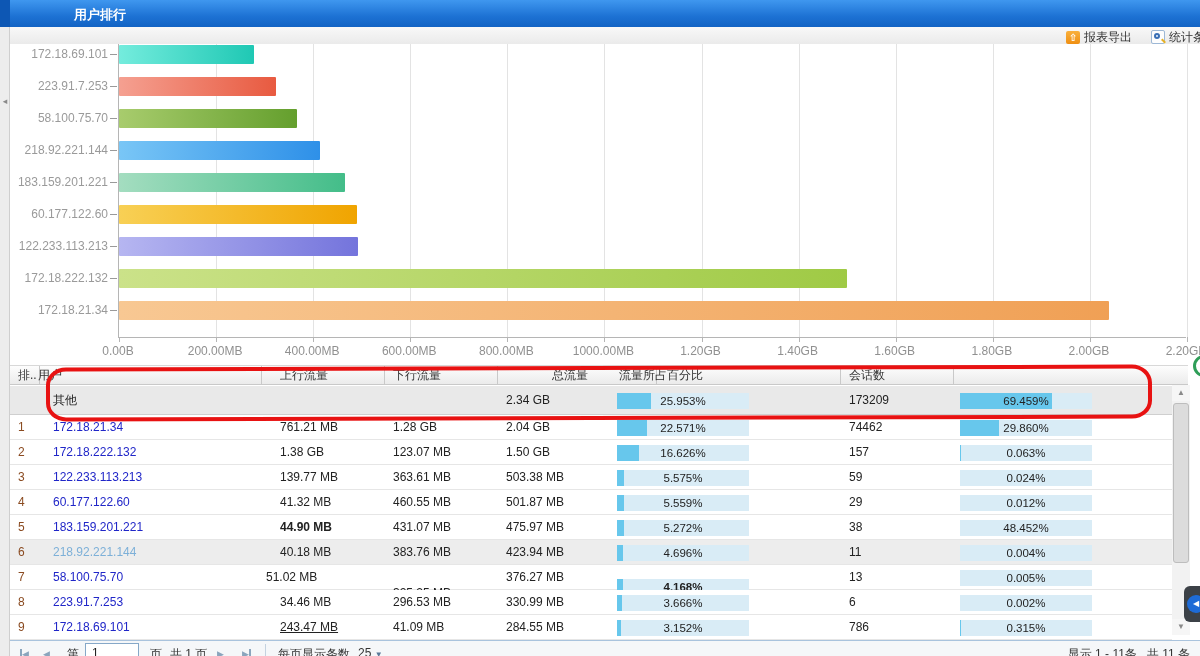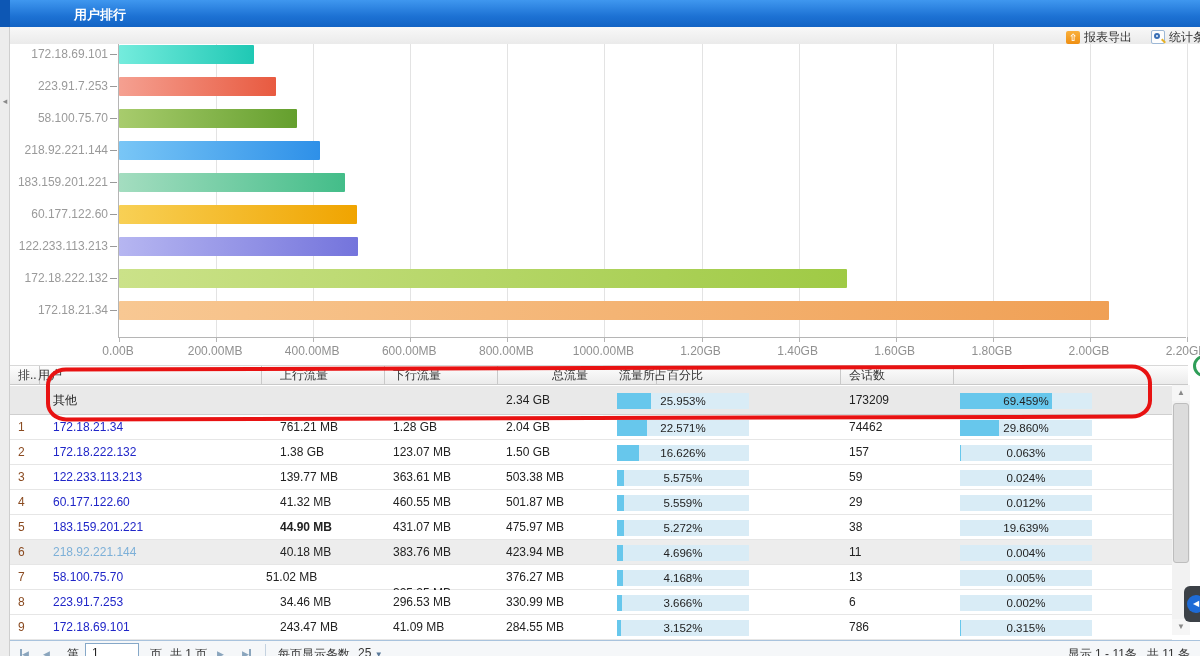--- a/index.html
+++ b/index.html
@@ -295,21 +295,21 @@
         <div class="cell " style="left: 262px; width: 113px; font-weight: bold;">44.90 MB</div>
         <div class="cell " style="left: 375px; width: 113px;">431.07 MB</div>
         <div class="cell " style="left: 488px; width: 113px;">475.97 MB</div>
         <div class="pctbox" style="left: 607px; top: 4.5px;">
           <div class="pctfill" style="width: 5.272%;"></div>
           <div class="pctlab">5.272%</div>
         </div>
         <div class="cell " style="left: 831px; width: 113px;">38</div>
         <div class="pctbox" style="left: 950px; top: 4.5px;">
           <div class="pctfill" style="width: 0.015%;"></div>
-          <div class="pctlab">19.639%</div>
+          <div class="pctlab">48.452%</div>
         </div>
       </div>
       <div class="grow hl" style="top: 175px; height: 25px;">
         <div class="cell rank" style="left: 0px; width: 30px;">6</div>
         <div class="cell " style="left: 30px; width: 232px; padding-left: 13px;">
           <a href="#">218.92.221.144</a>
         </div>
         <div class="cell " style="left: 262px; width: 113px;">40.18 MB</div>
         <div class="cell " style="left: 375px; width: 113px;">383.76 MB</div>
         <div class="cell " style="left: 488px; width: 113px;">423.94 MB</div>
@@ -324,21 +324,21 @@
         </div>
       </div>
       <div class="grow" style="top: 200px; height: 25px;">
         <div class="cell rank" style="left: 0px; width: 30px;">7</div>
         <div class="cell " style="left: 30px; width: 232px; padding-left: 13px;">
           <a href="#">58.100.75.70</a>
         </div>
         <div class="cell " style="left: 248px; width: 113px;">51.02 MB</div>
         <div class="cell " style="left: 375px; width: 113px; margin-top: 16px;">325.25 MB</div>
         <div class="cell " style="left: 488px; width: 113px;">376.27 MB</div>
-        <div class="pctbox" style="left: 607px; top: 5px;">
+        <div class="pctbox" style="left: 607px; top: 14px; font-weight: bold;">
           <div class="pctfill" style="width: 4.168%;"></div>
           <div class="pctlab">4.168%</div>
         </div>
         <div class="cell " style="left: 831px; width: 113px;">13</div>
         <div class="pctbox" style="left: 950px; top: 4.5px;">
           <div class="pctfill" style="width: 0.005%;"></div>
           <div class="pctlab">0.005%</div>
         </div>
       </div>
       <div class="grow" style="top: 225px; height: 25px;">
@@ -357,21 +357,21 @@
         <div class="pctbox" style="left: 950px; top: 4.5px;">
           <div class="pctfill" style="width: 0.002%;"></div>
           <div class="pctlab">0.002%</div>
         </div>
       </div>
       <div class="grow" style="top: 250px; height: 25px;">
         <div class="cell rank" style="left: 0px; width: 30px;">9</div>
         <div class="cell " style="left: 30px; width: 232px; padding-left: 13px;">
           <a href="#">172.18.69.101</a>
         </div>
-        <div class="cell " style="left: 262px; width: 113px;">243.47 MB</div>
+        <div class="cell " style="left: 262px; width: 113px; text-decoration: underline;">243.47 MB</div>
         <div class="cell " style="left: 375px; width: 113px;">41.09 MB</div>
         <div class="cell " style="left: 488px; width: 113px;">284.55 MB</div>
         <div class="pctbox" style="left: 607px; top: 4.5px;">
           <div class="pctfill" style="width: 3.152%;"></div>
           <div class="pctlab">3.152%</div>
         </div>
         <div class="cell " style="left: 831px; width: 113px;">786</div>
         <div class="pctbox" style="left: 950px; top: 4.5px;">
           <div class="pctfill" style="width: 0.315%;"></div>
           <div class="pctlab">0.315%</div>

